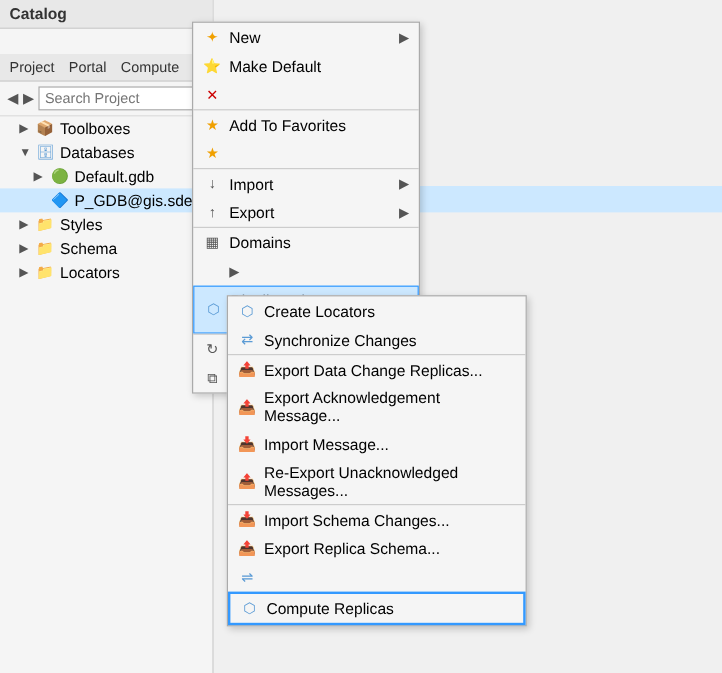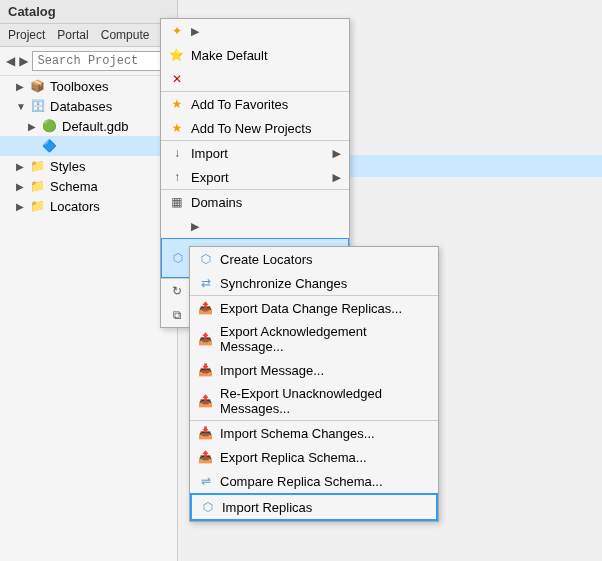--- a/index.html
+++ b/index.html
@@ -31,20 +31,21 @@
       font-size: 13px;
       color: #333;
     }
 
     .panel-tabs {
       display: flex;
       background: #e8e8e8;
       border-bottom: 1px solid #ccc;
       padding: 2px 4px;
       gap: 4px;
+      margin-top: 21px;
     }
 
     .panel-tab {
       font-size: 12px;
       color: #333;
       cursor: pointer;
       padding: 2px 4px;
     }
 
     .panel-search {
@@ -179,41 +180,42 @@
 <div class="panel">
   <div class="panel-title">Catalog</div>
   <div class="panel-tabs">
     <span class="panel-tab">Project</span>
     <span class="panel-tab">Portal</span>
     <span class="panel-tab">Compute</span>
   </div>
   <div class="panel-search">
     <span style="font-size:12px;color:#555;">◀</span>
     <span style="font-size:12px;color:#555;">▶</span>
-    <input type="text" style="width: 90px; font-size: 12px; color: #4d7c0f; font-family: Liberation Mono, monospace;" placeholder="Search Project">
+    <input type="text" style="width: 90px; font-size: 12px; color: #4d7c0f;" placeholder="Search Project">
   </div>
 
   <div class="tree-item tree-indent-1">
     <span class="expand-arrow">▶</span>
     <span class="icon-box icon-toolbox">📦</span>
     <span>Toolboxes</span>
   </div>
   <div class="tree-item tree-indent-1">
     <span class="expand-arrow">▼</span>
     <span class="icon-box icon-db">🗄</span>
     <span>Databases</span>
   </div>
   <div class="tree-item tree-indent-2">
     <span class="expand-arrow">▶</span>
     <span class="icon-box icon-gdb">🟢</span>
     <span>Default.gdb</span>
   </div>
   <div class="tree-item tree-indent-2 panel-highlight">
     <span class="expand-arrow"></span>
     <span class="icon-box icon-db">🔷</span>
+    <span>P_GDB@gis.sde</span>
   </div>
   <div class="tree-item tree-indent-1">
     <span class="expand-arrow">▶</span>
     <span class="icon-box icon-folder">📁</span>
     <span>Styles</span>
   </div>
   <div class="tree-item tree-indent-1">
     <span class="expand-arrow">▶</span>
     <span class="icon-box icon-folder">📁</span>
     <span>Schema</span>
@@ -224,40 +226,40 @@
     <span>Locators</span>
   </div>
 </div>
 
 <div class="right-panel-highlight"></div>
 
 <div class="context-menu">
 
   <div class="menu-item">
     <span class="menu-item-icon" style="color:#f0a000;">✦</span>
+    <span class="menu-item-label">New</span>
     <span class="menu-item-arrow">▶</span>
   </div>
 
   <div class="menu-item">
     <span class="menu-item-icon" style="color:#555;">⭐</span>
     <span class="menu-item-label">Make Default</span>
   </div>
 
   <div class="menu-item">
     <span class="menu-item-icon" style="color:#cc0000;">✕</span>
   </div>
 
   <div class="menu-item separator-above">
     <span class="menu-item-icon" style="color:#f0a000;">★</span>
     <span class="menu-item-label">Add To Favorites</span>
   </div>
 
   <div class="menu-item">
     <span class="menu-item-icon" style="color:#f0a000;">★</span>
-    <span class="menu-item-label">Add To New Projects</span>
   </div>
 
   <div class="menu-item separator-above">
     <span class="menu-item-icon" style="color:#555;">↓</span>
     <span class="menu-item-label">Import</span>
     <span class="menu-item-arrow">▶</span>
   </div>
 
   <div class="menu-item">
     <span class="menu-item-icon" style="color:#555;">↑</span>
@@ -329,20 +331,19 @@
     <span class="menu-item-label">Import Schema Changes...</span>
   </div>
 
   <div class="menu-item">
     <span class="menu-item-icon" style="color:#5b9bd5;">📤</span>
     <span class="menu-item-label">Export Replica Schema...</span>
   </div>
 
   <div class="menu-item">
     <span class="menu-item-icon" style="color:#5b9bd5;">⇌</span>
-    <span class="menu-item-label">Compare Replica Schema...</span>
   </div>
 
   <div class="menu-item" style="border: 2px solid #3399ff;">
     <span class="menu-item-icon" style="color:#5b9bd5;">⬡</span>
-    <span class="menu-item-label">Import Replicas</span>
+    <span class="menu-item-label">Compute Replicas</span>
   </div>
 </div>
 
 </body></html>

